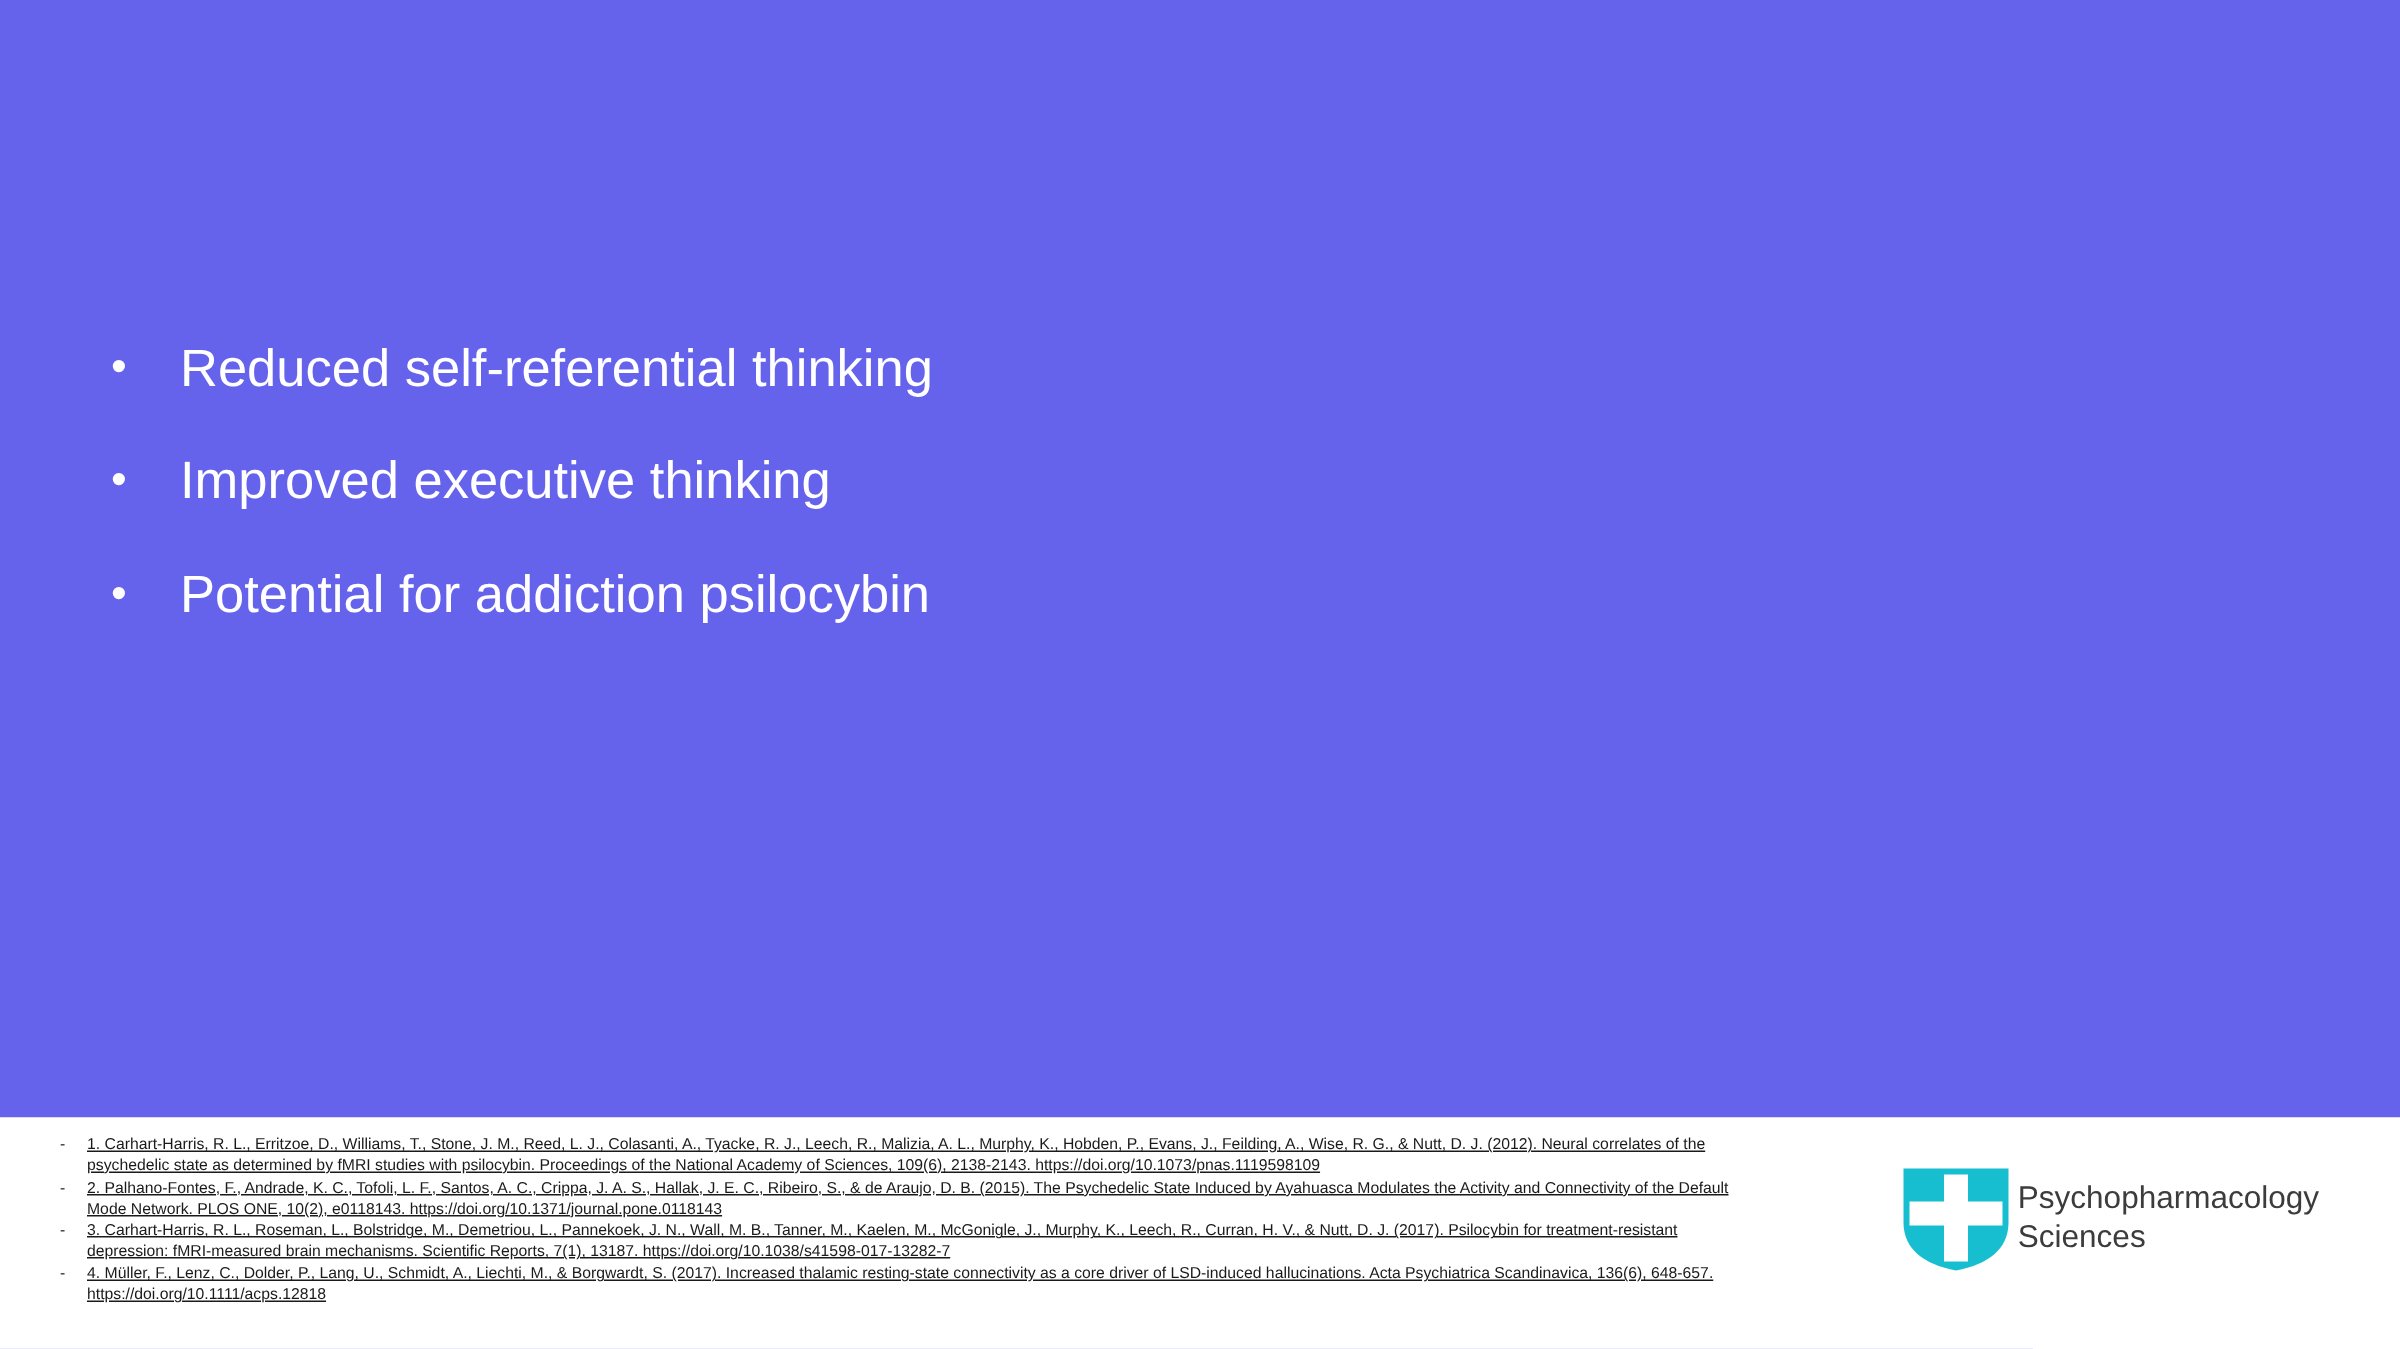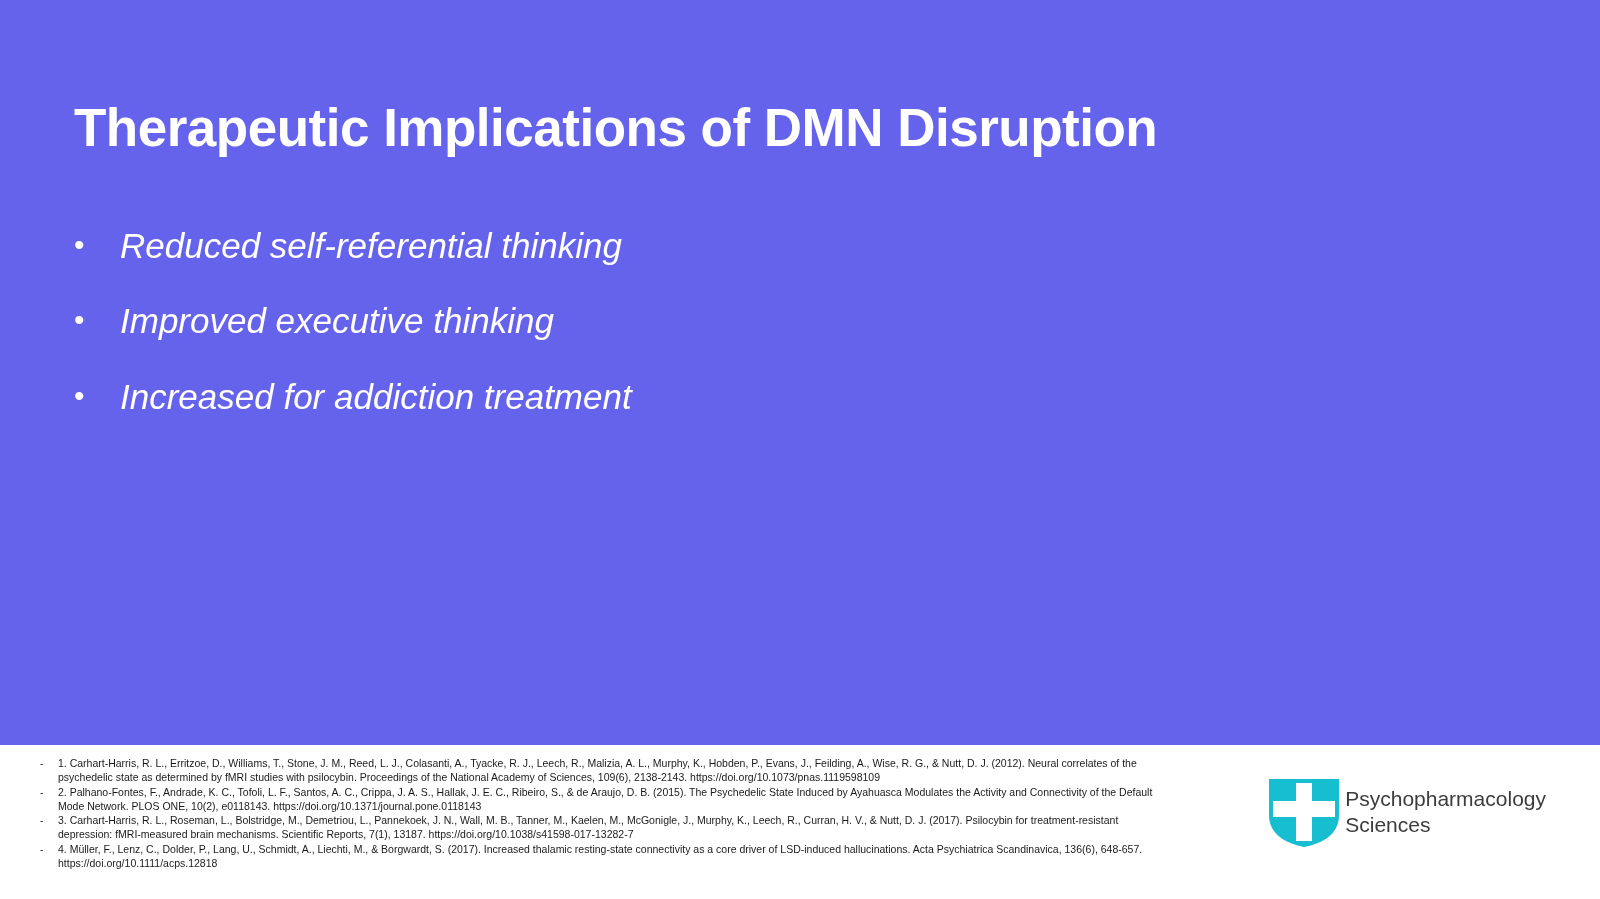--- a/index.html
+++ b/index.html
@@ -54,21 +54,20 @@
   }
   .bullet-dot {
     width: 46px;
     flex: 0 0 46px;
     text-align: left;
     font-size: 30px;
     line-height: 1.55;
   }
   .bullet-text {
     flex: 1 1 auto;
-    font-style: italic;
   }
   .footer {
     position: absolute;
     left: 0;
     top: 745px;
     width: 1600px;
     height: 154px;
     background: #ffffff;
   }
   .refs {
@@ -84,20 +83,21 @@
     line-height: 1.32;
     color: #1a1a1a;
     margin-bottom: 1px;
   }
   .ref-dash {
     flex: 0 0 18px;
     color: #1a1a1a;
   }
   .ref-text {
     flex: 1 1 auto;
+    text-decoration: underline;
   }
   .brand {
     position: absolute;
     right: 54px;
     top: 30px;
     display: flex;
     align-items: center;
     gap: 2px;
   }
   .brand-logo {
@@ -112,37 +112,36 @@
     max-width: 230px;
   }
 </style>
 </head>
 <body>
 
 <div class="slide">
 
   <div class="slide-body">
 
-    <h1 class="slide-title">Therapeutic Implications of DMN Disruption</h1>
 
     <div class="bullet-list">
 
       <div class="bullet-item">
         <span class="bullet-dot">•</span>
         <span class="bullet-text">Reduced self-referential thinking</span>
       </div>
 
       <div class="bullet-item">
         <span class="bullet-dot">•</span>
         <span class="bullet-text">Improved executive thinking</span>
       </div>
 
       <div class="bullet-item">
         <span class="bullet-dot">•</span>
-        <span class="bullet-text">Increased for addiction treatment</span>
+        <span class="bullet-text">Potential for addiction psilocybin</span>
       </div>
 
     </div>
   </div>
 
   <div class="footer">
 
     <div class="refs">
 
       <div class="ref-row">

